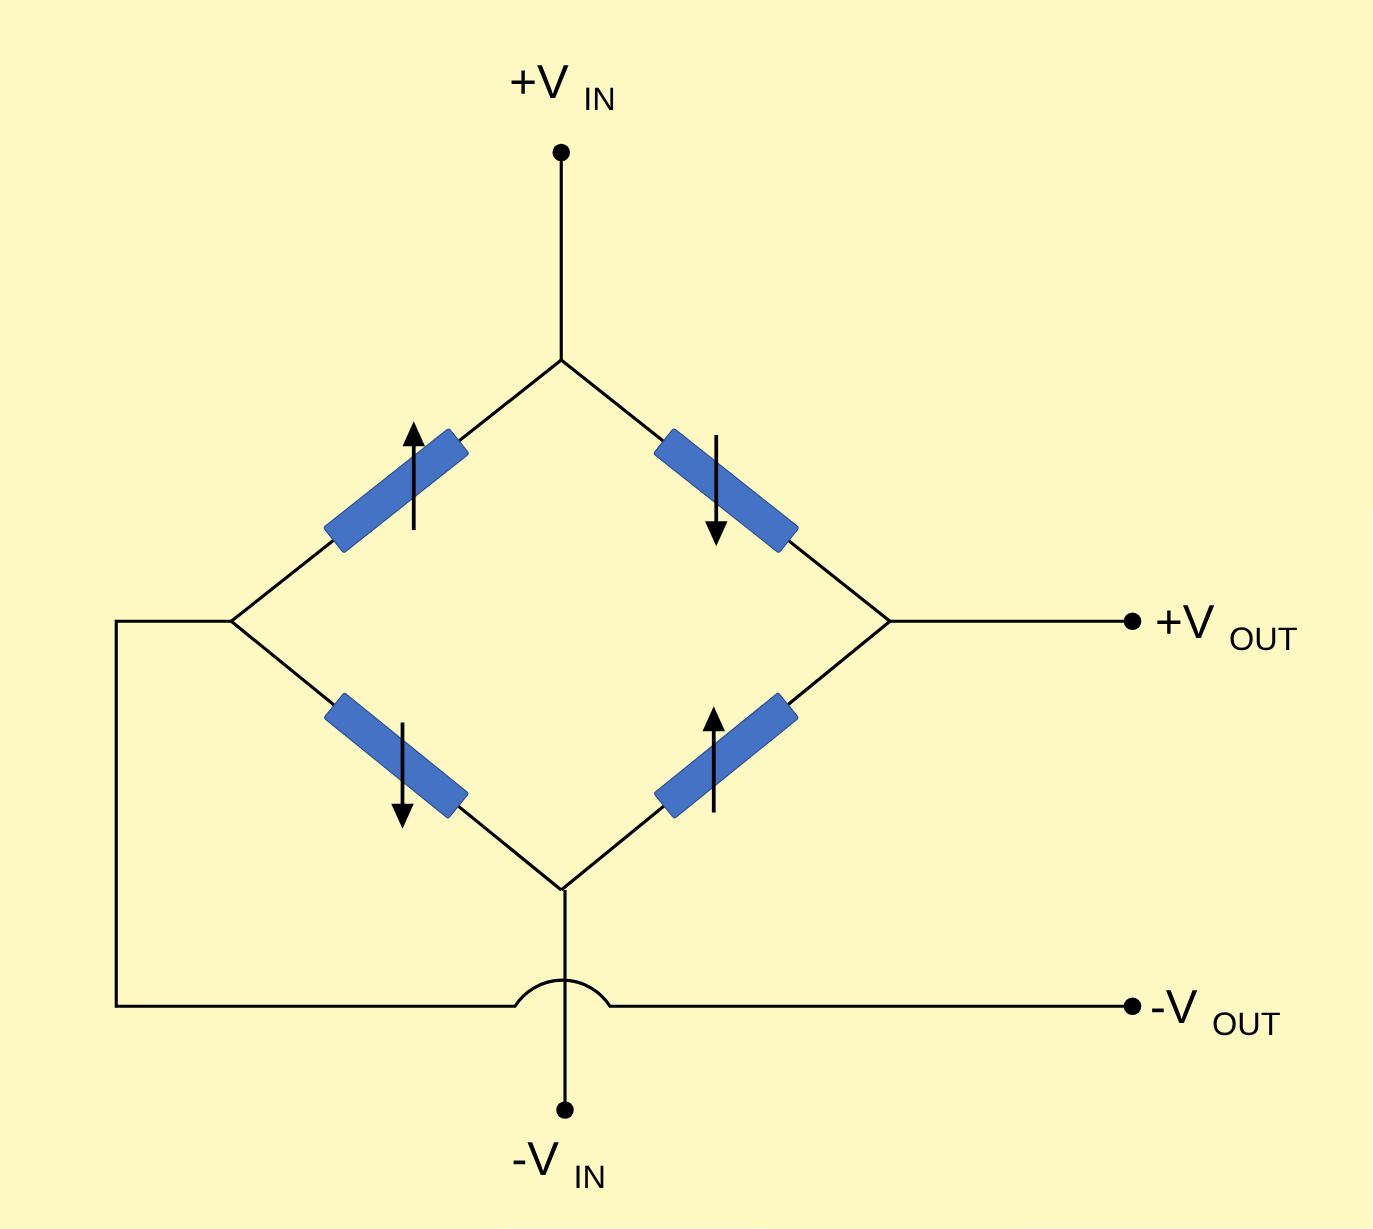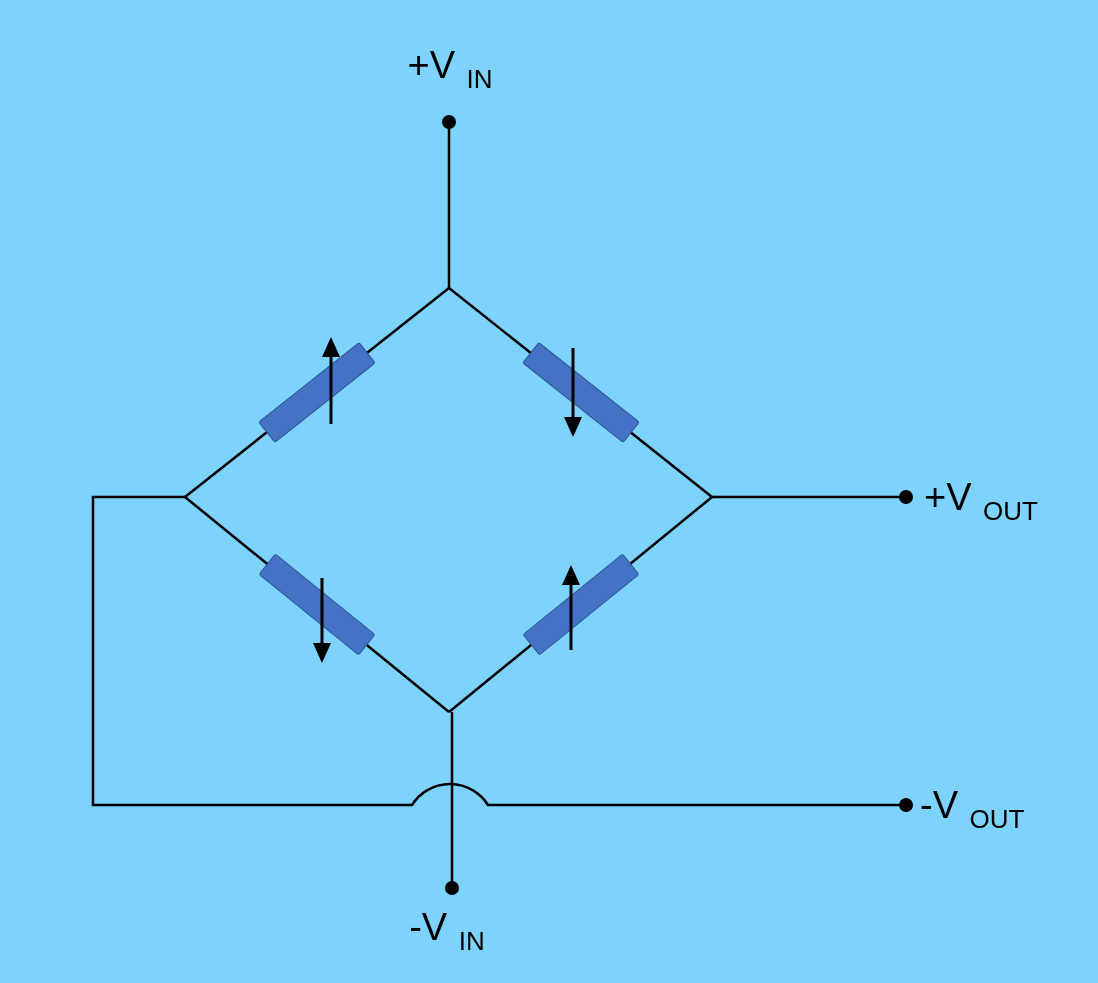--- a/index.html
+++ b/index.html
@@ -5,21 +5,21 @@
   html, body {
     margin: 0;
     padding: 0;
     background: #ffffff;
     font-family: "Liberation Sans", sans-serif;
   }
   .stage {
     width: 1098px;
     height: 983px;
     position: relative;
-    background: #7dd3fc;
+    background: #fef9c3;
     overflow: hidden;
   }
   svg text {
     font-family: "Liberation Sans", sans-serif;
     fill: #000000;
   }
   .terminal-label { font-size: 38px; }
   .terminal-sub { font-size: 26px; }
 </style>
 </head>

